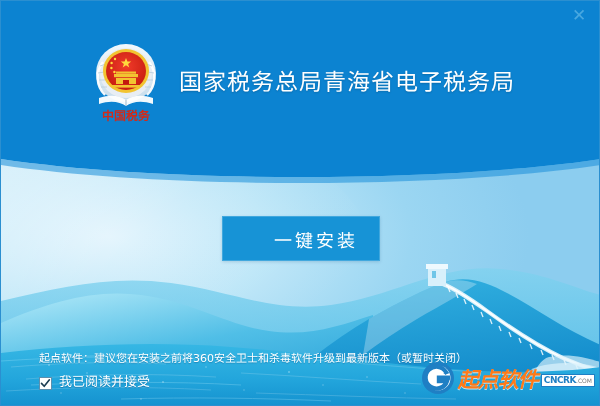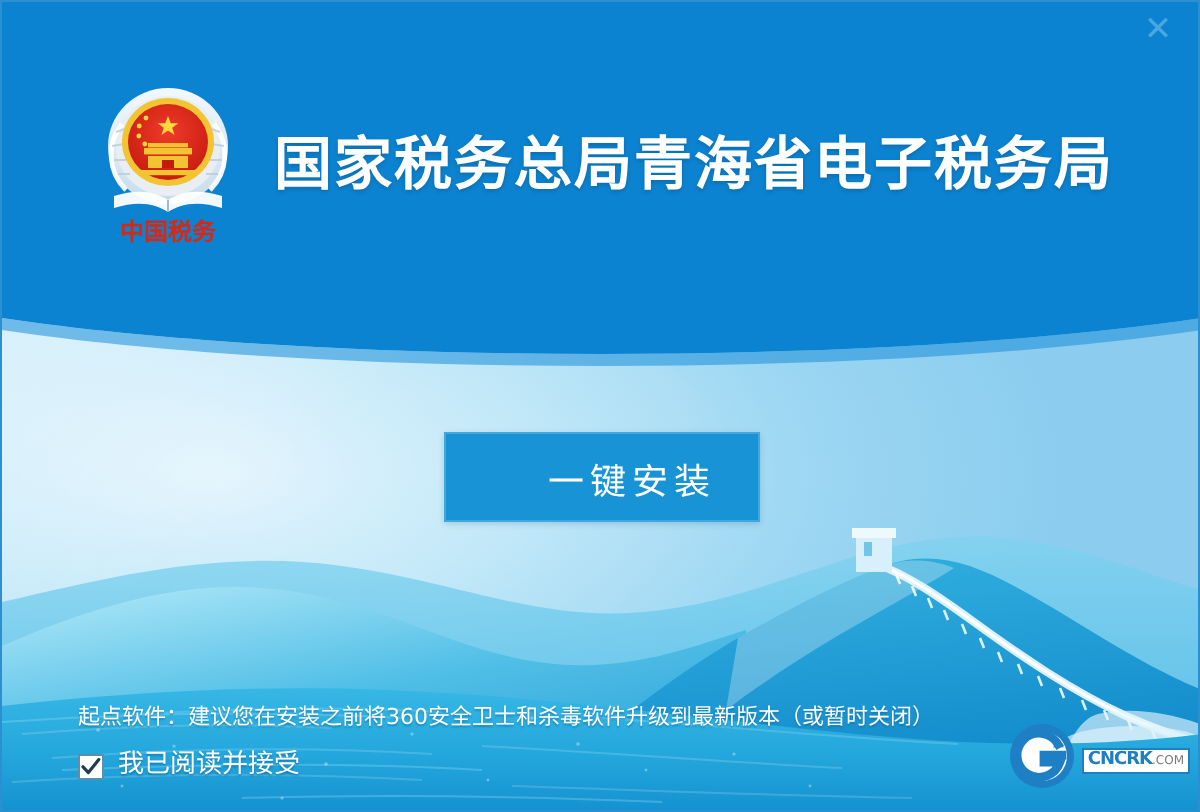--- a/index.html
+++ b/index.html
@@ -65,22 +65,22 @@
     width: 78px;
     height: 86px;
     position: relative;
     flex: 0 0 auto;
     margin-top: 4px;
   }
   .logo svg { display: block; }
 
   .app-title {
     color: #ffffff;
-    font-size: 29px;
-    font-weight: bold;
+    font-size: 23px;
+    font-weight: normal;
     letter-spacing: 1px;
     text-shadow: 0 1px 2px rgba(0,0,0,0.18);
     white-space: nowrap;
     line-height: 1;
     margin-top: 2px;
   }
 
   
   .close-btn {
     position: absolute;
@@ -406,19 +406,20 @@
 
   <div class="watermark">
     <span class="wm-circle">
       <svg width="34" height="34" viewBox="0 0 34 34">
         <circle cx="17" cy="17" r="16" fill="#1f7fc4"></circle>
         <circle cx="17" cy="17" r="12.5" fill="#ffffff"></circle>
         <path d="M25,11 A11,11 0 1 0 26,20 L18,20 L18,16.6 L27,16.6" fill="none" stroke="#1f7fc4" stroke-width="4.4" stroke-linecap="square"></path>
         <path d="M24.5,8 L28,12.6 L22.6,12.8 Z" fill="#1f7fc4"></path>
       </svg>
     </span>
+    <span class="wm-text">起点软件</span>
     <span class="wm-badge">
       <span class="wm-badge-top">CNCRK</span>
       <span class="wm-badge-bot">.COM</span>
     </span>
   </div>
 
 </div>
 
 </body></html>

